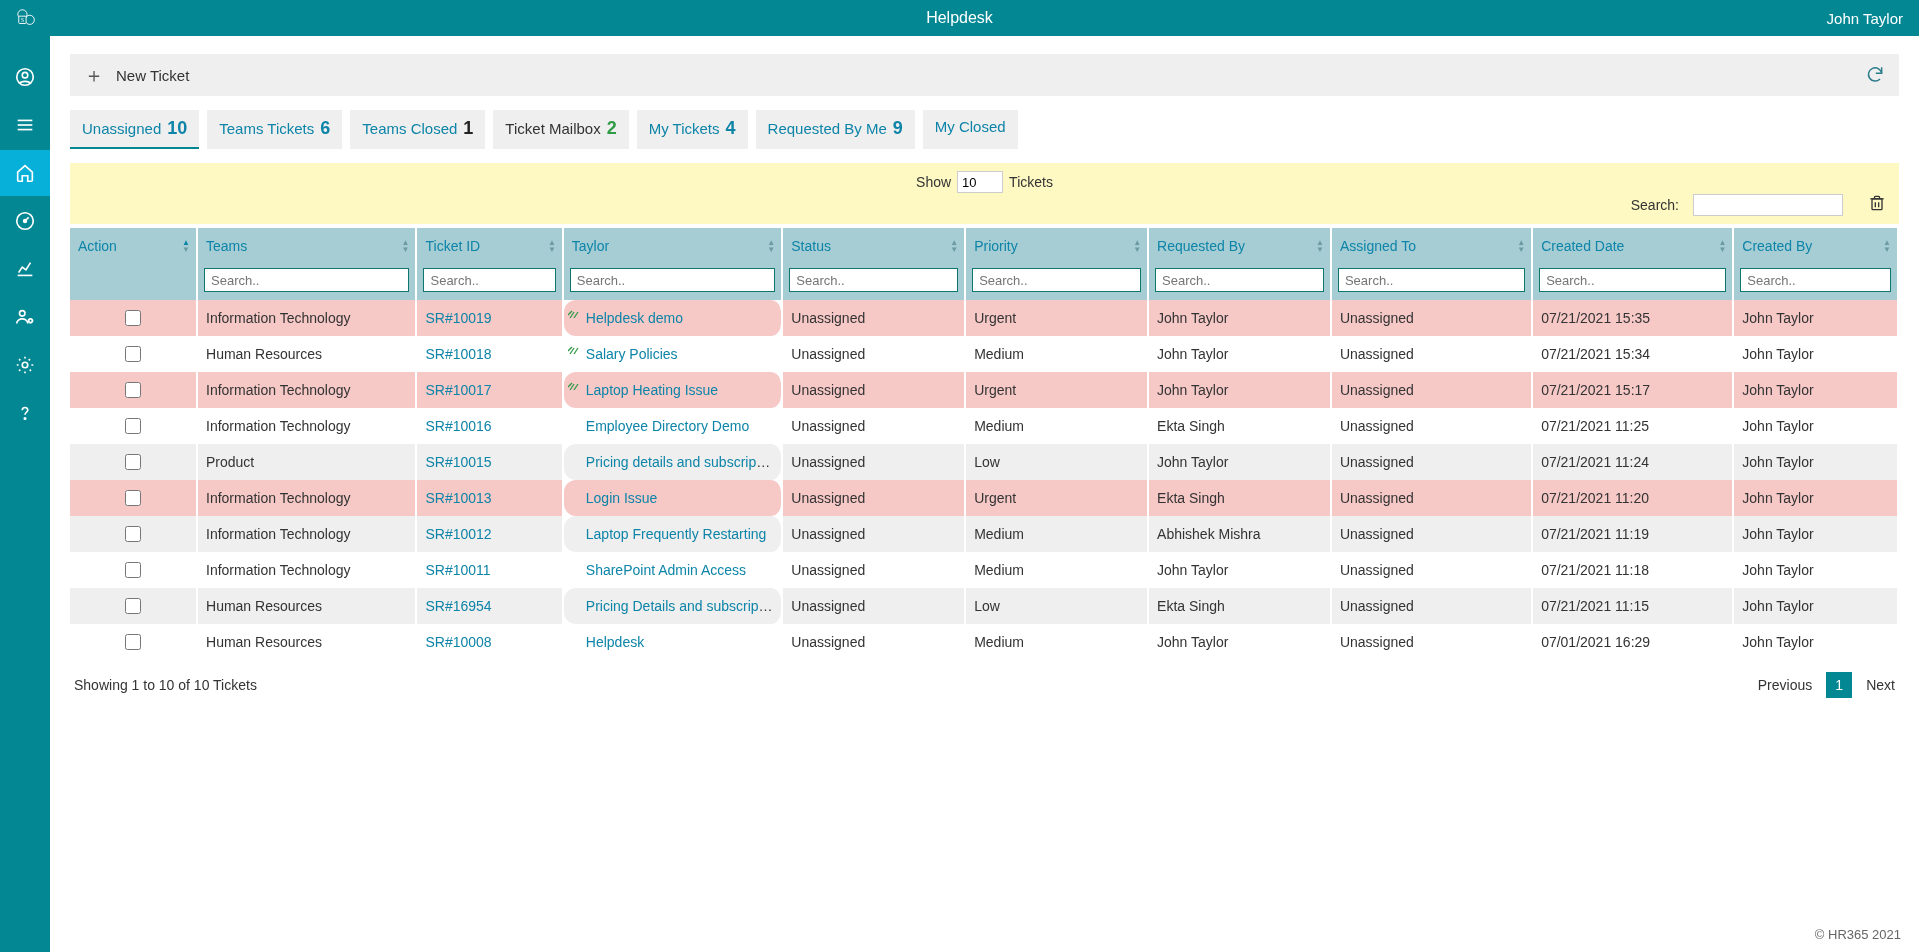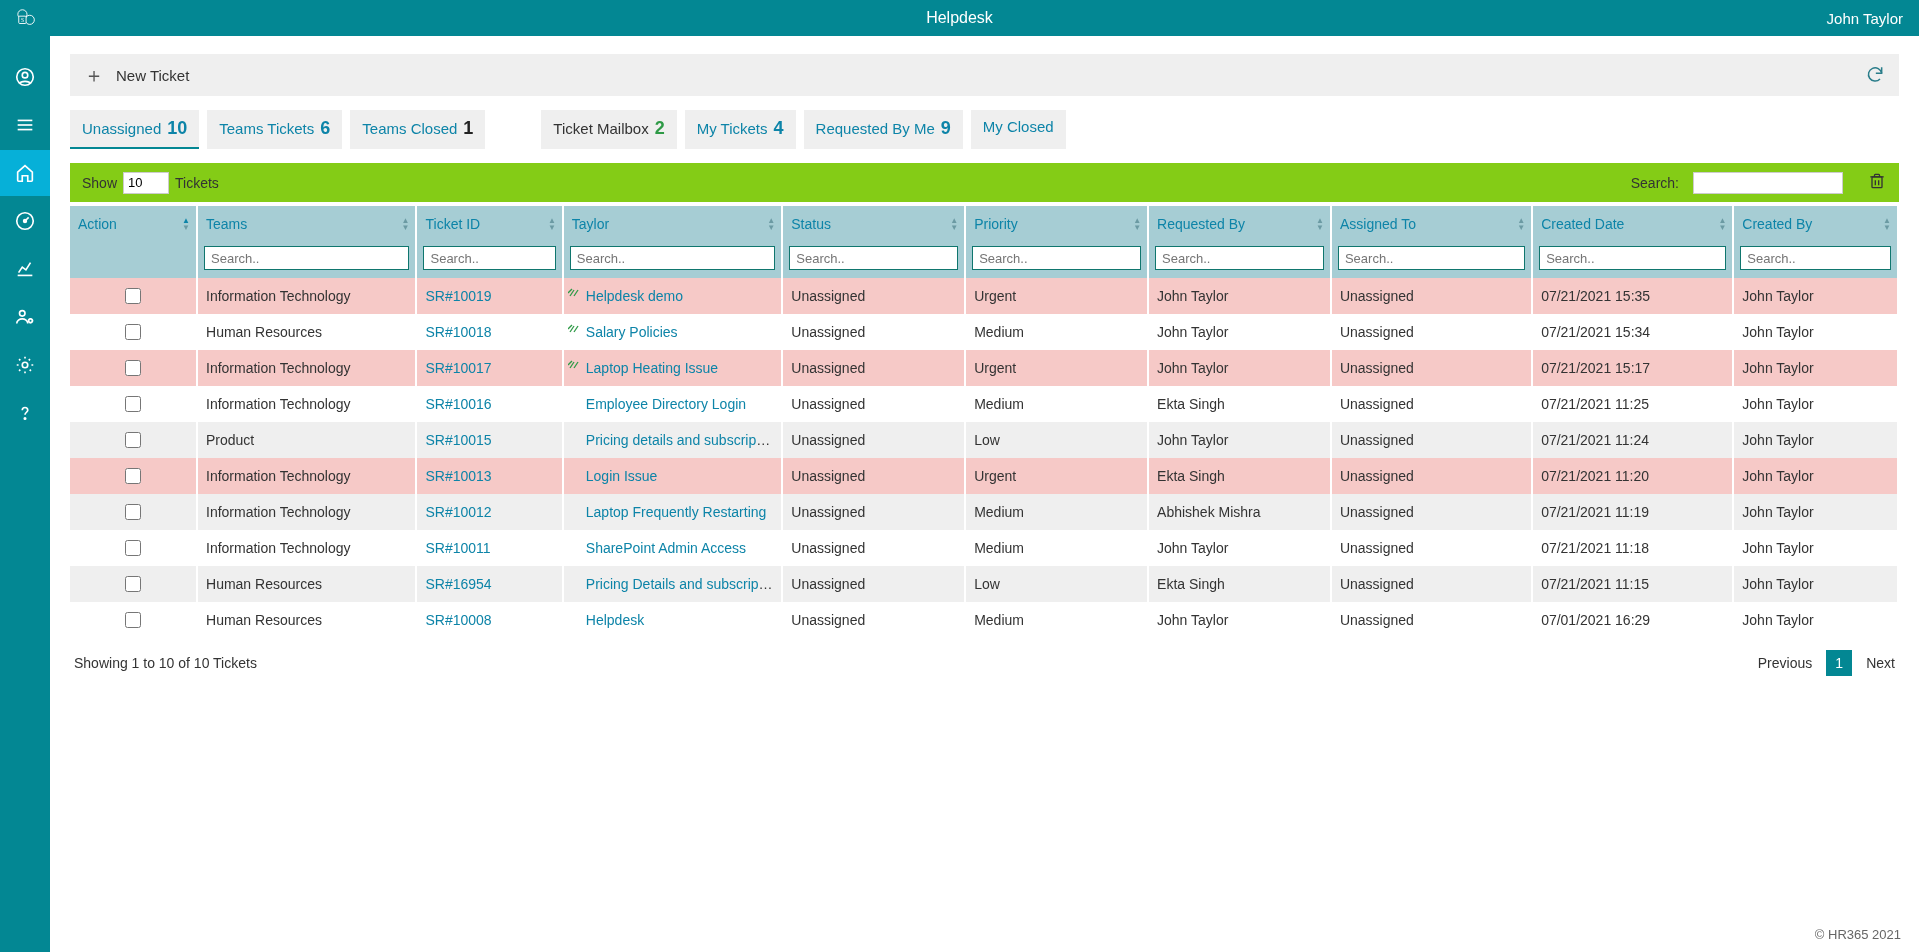--- a/index.html
+++ b/index.html
@@ -97,34 +97,35 @@
   color: #0d84a8;
   cursor: pointer;
   display: flex;
   align-items: baseline;
   gap: 6px;
   border-bottom: 2px solid transparent;
 }
 .tab.selected {
   border-bottom: 2px solid #038793;
 }
-.tab.dark-label { color: #333; margin-left: 48px; }
+.tab.dark-label { color: #333; }
 .tab .count { font-weight: 600; font-size: 18px; }
 .tab .count.blue { color: #0d84a8; }
 .tab .count.dark { color: #222; }
 .tab .count.green { color: #2e9a46; }
 
 .controls {
-  background: #84cc16;
+  background: #fef9c3;
   margin-top: 14px;
   padding: 8px 12px;
   display: flex;
   align-items: center;
   font-size: 14px;
   color: #333;
+  flex-direction: column;
 }
 .controls .show-wrap { display: flex; align-items: center; gap: 6px; }
 .controls input.show-count {
   width: 46px; height: 22px; padding: 2px 4px; border: 1px solid #ccc; font-size: 13px;
 }
 .controls .search-wrap { margin-left: auto; display: flex; align-items: center; gap: 14px; }
 .controls input.search-box {
   width: 150px; height: 22px; border: 1px solid #ccc; padding: 2px 6px; font-size: 13px;
 }
 .controls .trash { cursor: pointer; color: #333; margin-left: 10px; }
@@ -174,21 +175,21 @@
 }
 table.tickets tbody tr.urgent td { background: #f6c9c7; }
 table.tickets tbody tr.even td { background: #efefef; }
 table.tickets tbody tr.odd td { background: #ffffff; }
 table.tickets .link { color: #0d84a8; cursor: pointer; }
 table.tickets .chk { display: flex; justify-content: center; }
 table.tickets input[type=checkbox] {
   width: 16px; height: 16px; border: 1px solid #aaa;
 }
 
-td.title-cell { position: relative; padding-left: 22px !important; }
+td.title-cell { position: relative; padding-left: 22px !important; border-radius: 12px; }
 .leaf-icon {
   position: absolute; left: 4px; top: 8px;
   width: 12px; height: 12px;
 }
 
 .footer-row {
   display: flex;
   align-items: center;
   padding: 12px 4px 16px 4px;
   font-size: 14px;
@@ -491,21 +492,21 @@
               <td>John Taylor</td>
             </tr>
             <tr class="odd">
               <td>
                 <div class="chk">
                   <input type="checkbox" style="">
                 </div>
               </td>
               <td>Information Technology</td>
               <td><span class="link">SR#10016</span></td>
-              <td class="title-cell"><span class="link">Employee Directory Login</span></td>
+              <td class="title-cell"><span class="link">Employee Directory Demo</span></td>
               <td>Unassigned</td>
               <td>Medium</td>
               <td>Ekta Singh</td>
               <td>Unassigned</td>
               <td>07/21/2021 11:25</td>
               <td>John Taylor</td>
             </tr>
             <tr class="even">
               <td>
                 <div class="chk">

